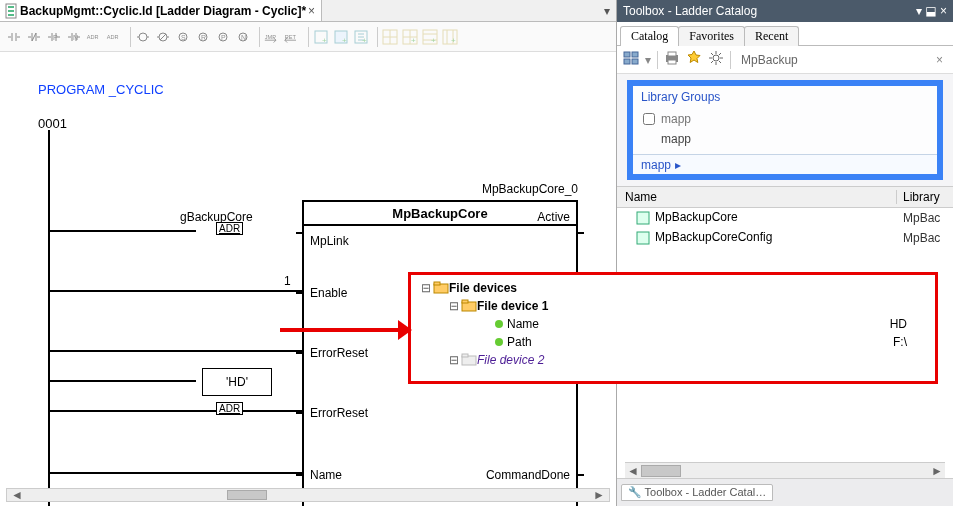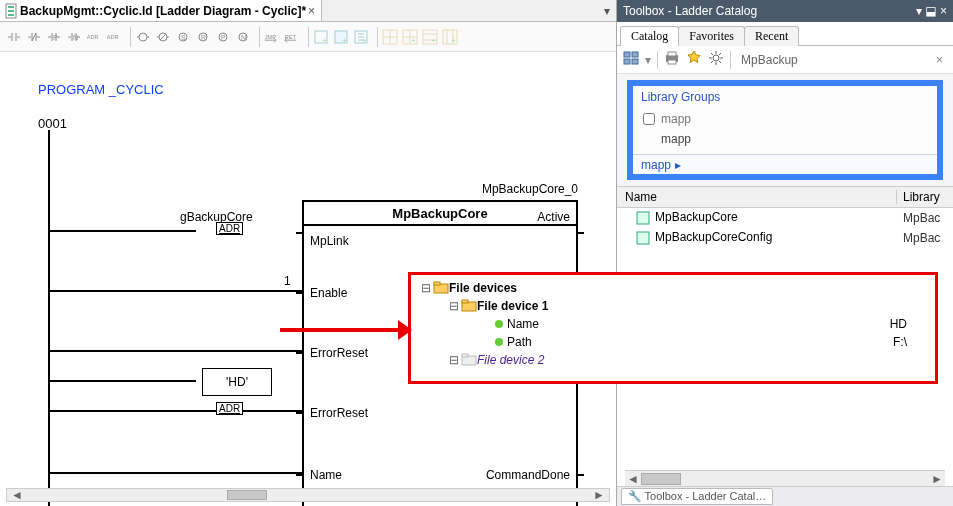--- a/index.html
+++ b/index.html
@@ -94,21 +94,21 @@
 .grid-body { background: #fff; flex: 1; overflow: hidden; }
 .grid-row { display: flex; height: 20px; align-items: center; font-size: 12px; }
 .grid-row .c1 { width: 280px; padding-left: 18px; }
 .grid-row .c2 { flex: 1; padding-left: 6px; color: #333; }
 
 .hscroll-r { height: 16px; background: #eee; border-top: 1px solid #ccc; display: flex; align-items: center; position: relative; margin: 4px 8px 0; }
 .hscroll-r .lar, .hscroll-r .rar { width: 16px; text-align: center; color: #666; }
 .hscroll-r .track { flex: 1; position: relative; height: 14px; }
 .hscroll-r .thumb { position: absolute; left: 0; width: 40px; height: 12px; top: 1px; background: #c8c8c8; border: 1px solid #aaa; }
 
-.status-tabs { height: 20px; background: #ececee; border-top: 1px solid #ccc; display: flex; align-items: center; font-size: 11px; gap: 2px; padding: 0 4px; }
+.status-tabs { height: 28px; background: #ececee; border-top: 1px solid #ccc; display: flex; align-items: center; font-size: 11px; gap: 2px; padding: 0 4px; }
 .status-tabs .st { padding: 1px 6px; color: #555; border: 1px solid transparent; }
 .status-tabs .st.active { border: 1px solid #bbb; background: #fff; border-radius: 2px 2px 0 0; }
 
 svg.ico { width: 16px; height: 16px; }
 
 .right-area { display: flex; flex-direction: column; flex: 1; background: #fff; }
 </style>
 </head>
 <body>
 

